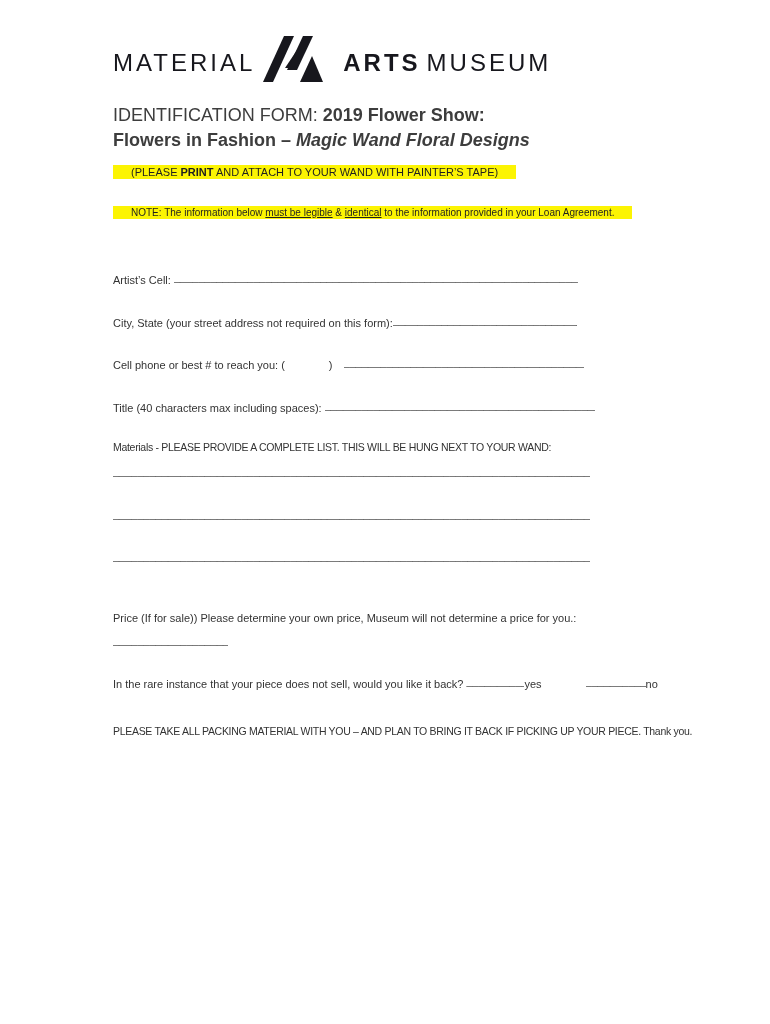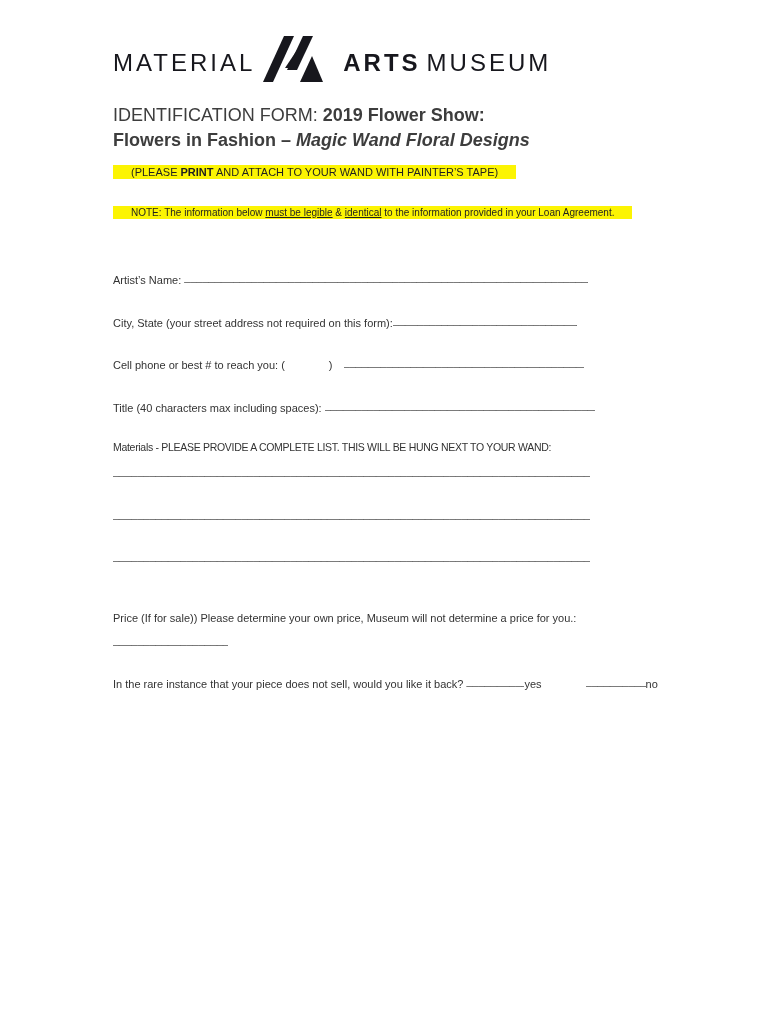--- a/index.html
+++ b/index.html
@@ -53,21 +53,21 @@
 
   <div class="print-note">
     <span class="hl"><span>(PLEASE </span><span class="b">PRINT</span><span> AND ATTACH TO YOUR WAND WITH PAINTER’S TAPE)</span></span>
   </div>
 
   <div class="legible-note">
     <span class="hl"><span>NOTE: The information below </span><span class="u">must be legible</span><span> &amp; </span><span class="u">identical</span><span> to the information provided in your Loan Agreement.</span></span>
   </div>
 
   <div class="row" style="top:270px;">
-    <span>Artist’s Name: </span><span class="blank" style="width:404px;">__________________________________________________________________________________________________________________________________</span>
+    <span>Artist’s Cell: </span><span class="blank" style="width:404px;">__________________________________________________________________________________________________________________________________</span>
   </div>
 
   <div class="row" style="top:313px;">
     <span>City, State (your street address not required on this form):</span><span class="blank" style="width:184px;">__________________________________________________________________________________________________________________________________</span>
   </div>
 
   <div class="row" style="top:355px;">
     <span>Cell phone or best # to reach you: (</span><span class="gap" style="width:44px;"></span><span>) </span><span class="blank" style="width:240px;margin-left:8px;">__________________________________________________________________________________________________________________________________</span>
   </div>
 
@@ -93,14 +93,17 @@
     <span>Price (If for sale)) </span><span class="i">Please determine your own price, Museum will not determine a price for you.</span><span>:</span>
   </div>
   <div class="row" style="top:633px;">
     <span class="blank" style="width:115px;">__________________________________________________________________________________________________________________________________</span>
   </div>
 
   <div class="row" style="top:674px;">
     <span>In the rare instance that your piece does not sell, would you like it back? </span><span class="blank" style="width:58px;">__________________________________________________________________________________________________________________________________</span><span>yes</span><span class="gap" style="width:44px;"></span><span class="blank" style="width:60px;">__________________________________________________________________________________________________________________________________</span><span>no</span>
   </div>
 
+  <div class="row caps" style="top:724px;">
+    <span>PLEASE TAKE ALL PACKING MATERIAL WITH YOU – AND PLAN TO BRING IT BACK IF PICKING UP YOUR PIECE. Thank you.</span>
+  </div>
 
 </div>
 
 </body></html>

